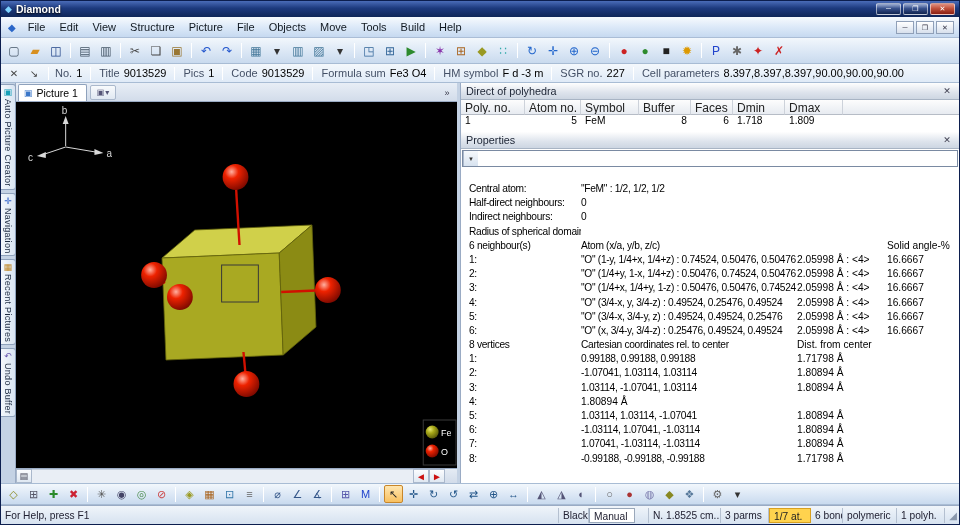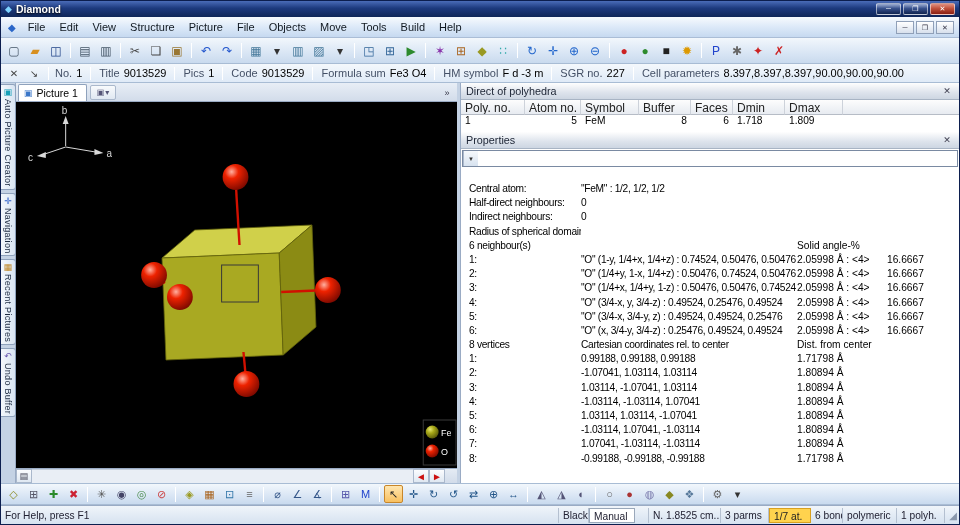--- a/index.html
+++ b/index.html
@@ -374,20 +374,21 @@
             <span class="g3"></span>
             <span class="g4"></span>
           </div>
           <div class="grow">
             <span class="g1">Radius of spherical domain:</span>
             <span class="g3"></span>
             <span class="g4"></span>
           </div>
           <div class="grow">
             <span class="g1">6 neighbour(s)</span>
+            <span class="g2">Atom (x/a, y/b, z/c)</span>
             <span class="g3"></span>
             <span class="g4">Solid angle-%</span>
           </div>
           <div class="grow">
             <span class="g1">1:</span>
             <span class="g2">"O" (1-y, 1/4+x, 1/4+z) : 0.74524, 0.50476, 0.50476</span>
             <span class="g3">2.05998 Å : &lt;4&gt;</span>
             <span class="g4">16.6667</span>
           </div>
           <div class="grow">
@@ -439,21 +440,20 @@
             <span class="g4"></span>
           </div>
           <div class="grow">
             <span class="g1">3:</span>
             <span class="g2">1.03114, -1.07041, 1.03114</span>
             <span class="g3">1.80894 Å</span>
             <span class="g4"></span>
           </div>
           <div class="grow">
             <span class="g1">4:</span>
-            <span class="g2">-1.03114, -1.03114, 1.07041</span>
             <span class="g3">1.80894 Å</span>
             <span class="g4"></span>
           </div>
           <div class="grow">
             <span class="g1">5:</span>
             <span class="g2">1.03114, 1.03114, -1.07041</span>
             <span class="g3">1.80894 Å</span>
             <span class="g4"></span>
           </div>
           <div class="grow">

